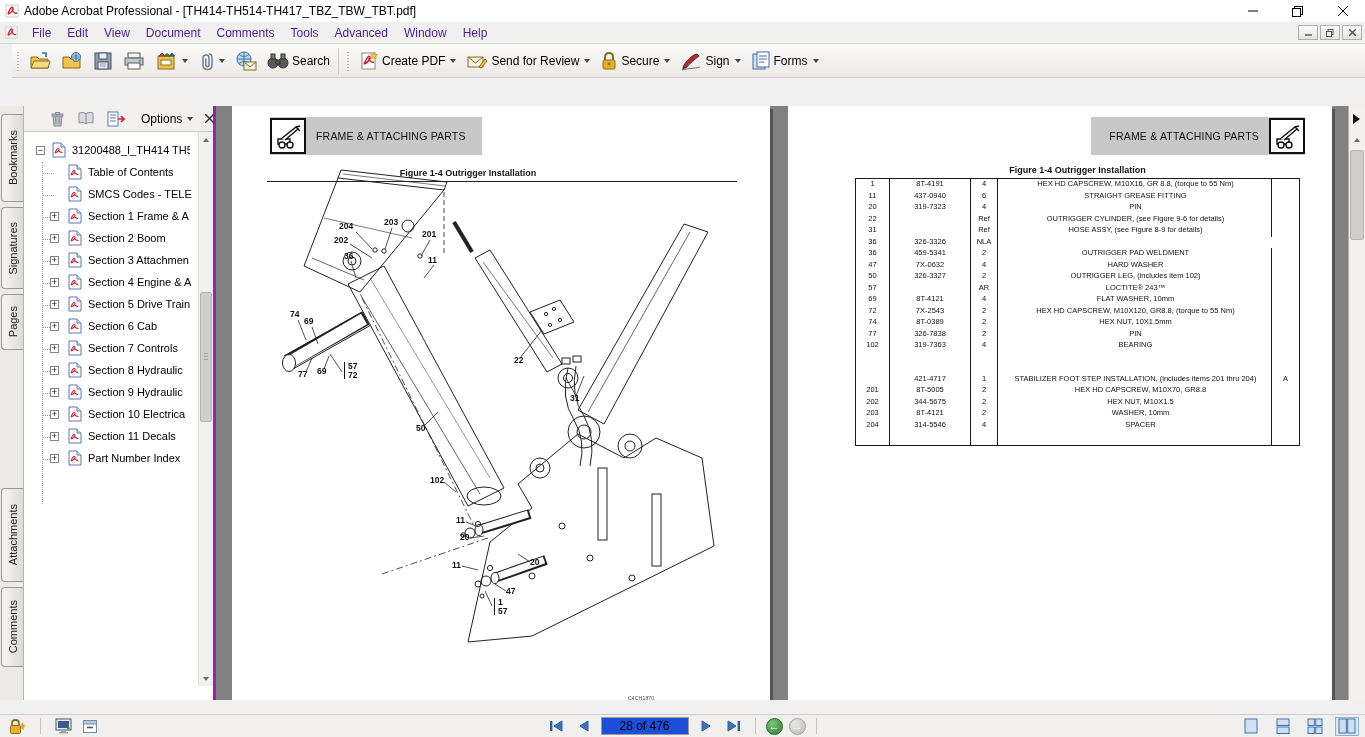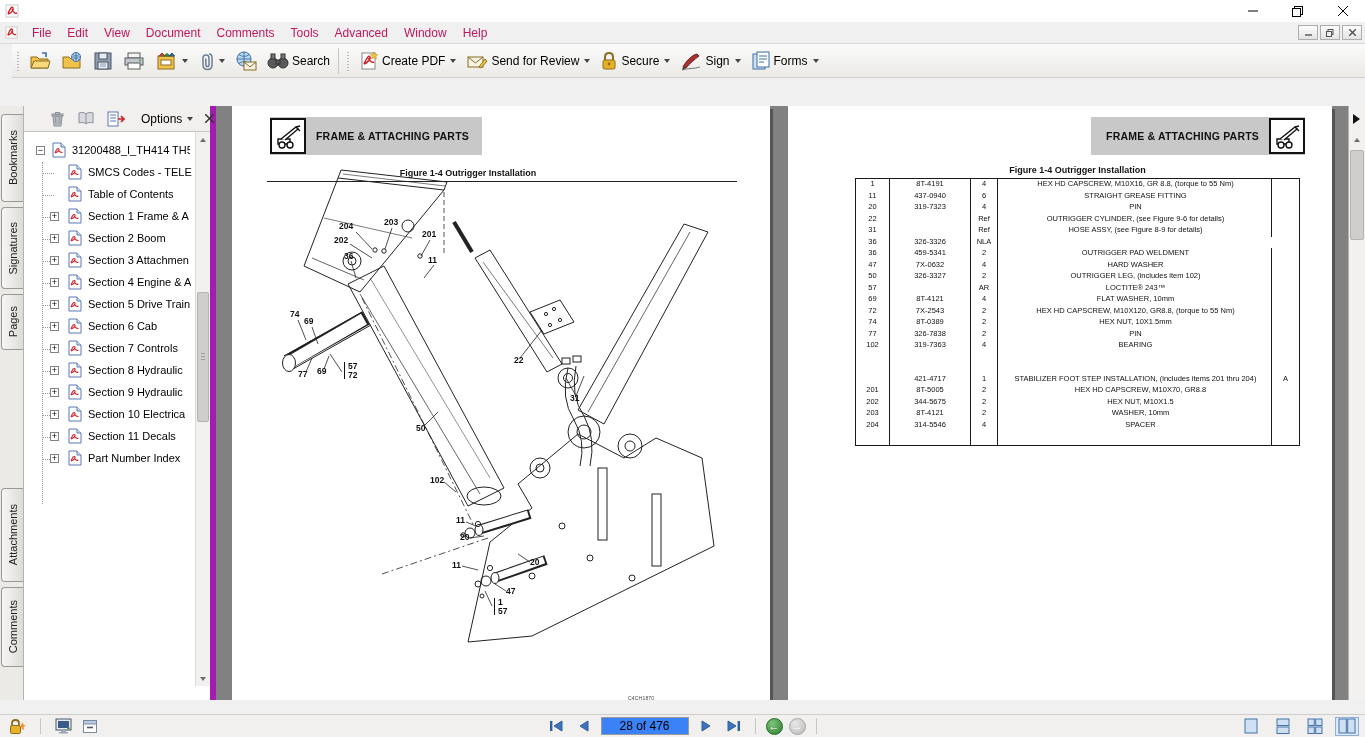--- a/index.html
+++ b/index.html
@@ -7,21 +7,21 @@
   .app { position:relative; width:1365px; height:737px; background:#f0f0f0; }
 
   
   .titlebar { position:absolute; left:0; top:0; width:100%; height:22px; background:#fff; display:flex; align-items:center; padding-left:5px; }
   .titlebar .ttl { font-size:12px; color:#000; margin-left:5px; }
   .wincontrols { position:absolute; right:0; top:0; height:22px; display:flex; }
   .wc { width:45px; height:22px; display:flex; align-items:center; justify-content:center; }
   
   .menubar { position:absolute; left:0; top:22px; width:100%; height:22px; background:#f0f0f0; display:flex; align-items:center; border-bottom:1px solid #d8d8d8; }
   .menubar .mpdf { margin:0 6px 0 5px; }
-  .menu-item { font-size:12px; color:#be185d; padding:3px 8px; cursor:default;text-align:center; }
+  .menu-item { font-size:12px; color:#4c1d95; padding:3px 8px; cursor:default;text-align:center; }
   .mdictrl { position:absolute; right:3px; top:25px; display:flex; gap:2px; }
   .mdibtn { width:20px; height:15px; border:1px solid #aeaeae; background:linear-gradient(#fdfdfd,#e3e3e3); display:flex; align-items:center; justify-content:center; }
 
   
   .toolbar1 { position:absolute; left:12px; top:44px; width:100%; height:34px; background:linear-gradient(#fbfbfa,#ebeae7); border-bottom:1px solid #d0cfcc; display:flex; align-items:center; }
   .toolbar2 { position:absolute; left:0; top:78px; width:100%; height:28px; background:linear-gradient(#fbfbfa,#e9e8e5); border-bottom:2px solid #b9b8b5; display:flex; align-items:center;margin-top:48px; }
   .grip { width:5px; height:22px; margin:0 3px 0 4px; background-image:repeating-linear-gradient(#b9b8b4 0 1px, transparent 1px 3px); background-size:2px 100%; background-repeat:no-repeat; background-position:1px 2px; }
   .tsep { width:1px; height:26px; background:#c9c8c4; margin:0 3px; }
   .tbtn { height:28px; min-width:28px; display:flex; align-items:center; justify-content:center; gap:3px; padding:0 4px; border:1px solid transparent; border-radius:2px; font-size:12px; color:#000; }
   .tbtn.small { height:24px; min-width:24px; }
@@ -35,21 +35,21 @@
   
   .tabstrip { position:absolute; left:0; top:0; width:24px; height:100%; background:#eceae7; border-right:1px solid #b5b3af; }
   .vtab { position:relative; width:22px; margin:0 0 5px 1px; background:linear-gradient(90deg,#f7f6f4,#dddbd7); border:1px solid #9a9894; border-right:none; border-radius:4px 0 0 4px; display:flex; align-items:center; justify-content:center; }
   .vtab span { writing-mode:vertical-rl; transform:rotate(180deg); font-size:11px; color:#222; }
   .tabs-top { position:absolute; top:8px; left:0; }
   .tabs-bottom { position:absolute; bottom:28px; left:0; }
   .tabs-top .vtab:nth-child(1){height:88px;} .tabs-top .vtab:nth-child(2){height:82px;} .tabs-top .vtab:nth-child(3){height:56px;}
   .tabs-bottom .vtab:nth-child(1){height:94px;} .tabs-bottom .vtab:nth-child(2){height:80px;}
 
   
-  .bmpanel { position:absolute; left:24px; top:0; width:192px; height:100%; background:#fff; border-right:6px solid #a21caf; }
+  .bmpanel { position:absolute; left:24px; top:0; width:192px; height:100%; background:#fff; border-right:3px solid #a21caf; }
   .bmtoolbar { position:relative; height:26px; background:#f1f0ee; border-bottom:1px solid #c6c5c2; display:flex; align-items:center; padding-left:26px; gap:12px; }
   .bmtool { display:flex; align-items:center; }
   .bm-options { font-size:12px; color:#000; display:flex; align-items:center; gap:3px; margin-left:4px; }
   .bm-close { margin-left:auto; margin-right:10px; font-weight:bold; }
   .tree { position:relative; padding-top:8px; height:calc(100% - 26px); overflow:hidden; }
   .trunk { position:absolute; left:18px; top:30px; height:342px; width:0; border-left:1px dotted #9a9a9a; }
   .bm-row { position:relative; height:22px; }
   .bm-row .exp { position:absolute; top:6px; width:9px; height:9px; background:#fff; border:1px solid #848484; font-size:9px; line-height:7px; text-align:center; color:#000; }
   .bm-row .bmicon { position:absolute; top:2px; }
   .bm-row .bm-label { position:absolute; top:4px; font-size:11px; white-space:nowrap; overflow:hidden; max-width:118px; color:#000; }
@@ -64,21 +64,21 @@
   .arrow-up { width:0;height:0;border-left:3px solid transparent;border-right:3px solid transparent;border-bottom:4px solid #6d6c6a; }
   .arrow-dn { width:0;height:0;border-left:3px solid transparent;border-right:3px solid transparent;border-top:4px solid #6d6c6a; }
 
   
   .docarea { position:absolute; left:216px; top:0; right:0; bottom:0; background:#818181; overflow:hidden; }
   .page { position:absolute; top:0; background:#fff; box-shadow:3px 3px 0 rgba(50,50,50,.55); }
   .page-left { left:16px; width:538px; height:600px; }
   .page-right { left:572px; width:544px; height:600px; }
   .banner { position:absolute; height:38px; background:#c8c8c8; display:flex; align-items:center; }
   .banner .iconbox { width:36px; height:36px; background:#fff; border:2px solid #111; display:flex; align-items:center; justify-content:center; flex:none; }
-  .banner .btxt { font-weight:bold; font-size:10.5px; letter-spacing:.2px; color:#111; }
+  .banner .btxt { font-weight:normal; font-size:10.5px; letter-spacing:.2px; color:#111; }
   .pl-banner { left:38px; top:11px; width:212px; }
   .pl-banner .btxt { margin-left:10px; }
   .pr-banner { left:303px; top:11px; width:214px; justify-content:flex-end; }
   .pr-banner .btxt { margin-right:10px; }
   .figtitle { position:absolute; font-weight:bold; font-size:9px; color:#111; text-align:center; }
   .pl-figtitle { left:0; right:66px; top:62px; }
   .pr-figtitle { left:67px; width:445px; top:59px; }
   .rule { position:absolute; border-top:1.5px solid #222; }
   .figarea { position:absolute; inset:0; }
   .callout { position:absolute; font-size:8.5px; font-weight:bold; color:#111; line-height:8.5px; white-space:nowrap; }
@@ -101,41 +101,42 @@
   .collapse-arrow { position:absolute; top:8px; left:4px; width:0; height:0; border-top:5px solid transparent; border-bottom:5px solid transparent; border-left:7px solid #111; }
   .vscroll .sbtn { position:absolute; top:26px; left:0; }
   .doc-vthumb { position:absolute; left:1px; right:1px; top:44px; height:90px; background:#cfcecc; border:1px solid #b4b3b1; border-radius:2px; }
 
   
   .statusbar { position:absolute; left:0; bottom:0; width:100%; height:23px; background:#f1f0ee; border-top:1px solid #cfcecb; display:flex; align-items:center; }
   .sb-left { display:flex; align-items:center; gap:10px; padding-left:8px; }
   .sb-sep { width:1px; height:16px; background:#c6c5c2; margin:0 4px; }
   .sb-center { position:absolute; left:50%; transform:translateX(-50%); display:flex; align-items:center; gap:6px; }
   .navbtn { width:22px; height:18px; display:flex; align-items:center; justify-content:center; }
-  .pageind { width:88px; height:18px; border:1px solid #9a9a9a; background:#3b82f6; font-size:12px; text-align:center; font-family:"Liberation Sans",sans-serif; }
+  .pageind { width:88px; height:18px; border:1px solid #9a9a9a; background:#1d4ed8; font-size:12px; text-align:center; font-family:"Liberation Sans",sans-serif; }
   .circbtn { width:17px; height:17px; border-radius:50%; display:flex; align-items:center; justify-content:center; font-size:11px; color:#fff; font-weight:bold; line-height:1; }
   .circbtn.green { background:radial-gradient(circle at 35% 30%, #7cc47c, #2e7d2e); border:1px solid #266b26; }
   .circbtn.gray { background:radial-gradient(circle at 35% 30%, #e8e8e8, #b9b9b9); border:1px solid #a5a5a5; color:#fff; }
   .sb-right { position:absolute; right:6px; display:flex; align-items:center; gap:8px; }
   .layoutbtn { width:24px; height:19px; display:flex; align-items:center; justify-content:center; border:1px solid transparent; }
   .layoutbtn.selected { border:1px solid #8fb0d4; background:#dce9f7; }
 
   .zoominput { width:50px; height:18px; border:1px solid #9a9a9a; background:#fff; font-size:16px; text-align:center; font-family:"Liberation Sans",sans-serif; }
   svg { display:block; }
 </style>
 </head>
 <body>
 
 <div class="app">
 
   <div class="titlebar">
     <svg width="14" height="14" viewBox="0 0 14 14">
         <rect x="1" y="1" width="12" height="12" fill="#fff" stroke="#c9c9c9"></rect>
         <path d="M3 10 C5 4 7 2 8 4 C9 6 6 9 3 10 M7 5 C8 8 10 10 12 9" stroke="#cc2229" stroke-width="1.4" fill="none"></path>
       </svg>
+    <span class="ttl">Adobe Acrobat Professional - [TH414-TH514-TH417_TBZ_TBW_TBT.pdf]</span>
     <div class="wincontrols">
       <div class="wc">
           <svg width="10" height="10">
             <line x1="0" y1="5" x2="10" y2="5" stroke="#000" stroke-width="1"></line>
           </svg>
         </div>
       <div class="wc">
           <svg width="11" height="11">
             <rect x="2.5" y="0.5" width="8" height="8" fill="none" stroke="#000"></rect>
             <rect x="0.5" y="2.5" width="8" height="8" fill="#fff" stroke="#000"></rect>
@@ -481,32 +482,32 @@
           </div>
           <div class="bm-row lv1">
 
             <span class="bmicon">
               <svg width="14" height="16" viewBox="0 0 14 16">
                 <path d="M1 1 H9 L13 5 V15 H1 Z" fill="#fff" stroke="#5a79b5"></path>
                 <path d="M9 1 L9 5 L13 5" fill="#dce4f2" stroke="#5a79b5"></path>
                 <path d="M3 11 C4.5 7 6 5.5 7 7 C7.7 8.2 5.5 10.4 3 11 M6.2 7.8 C7 9.6 8.6 10.8 10.4 10.2" stroke="#cc2229" stroke-width="1.1" fill="none"></path>
               </svg>
             </span>
+            <span class="bm-label">Table of Contents</span>
+          </div>
+          <div class="bm-row lv1">
+
+            <span class="bmicon">
+              <svg width="14" height="16" viewBox="0 0 14 16">
+                <path d="M1 1 H9 L13 5 V15 H1 Z" fill="#fff" stroke="#5a79b5"></path>
+                <path d="M9 1 L9 5 L13 5" fill="#dce4f2" stroke="#5a79b5"></path>
+                <path d="M3 11 C4.5 7 6 5.5 7 7 C7.7 8.2 5.5 10.4 3 11 M6.2 7.8 C7 9.6 8.6 10.8 10.4 10.2" stroke="#cc2229" stroke-width="1.1" fill="none"></path>
+              </svg>
+            </span>
             <span class="bm-label">SMCS Codes - TELE</span>
-          </div>
-          <div class="bm-row lv1">
-
-            <span class="bmicon">
-              <svg width="14" height="16" viewBox="0 0 14 16">
-                <path d="M1 1 H9 L13 5 V15 H1 Z" fill="#fff" stroke="#5a79b5"></path>
-                <path d="M9 1 L9 5 L13 5" fill="#dce4f2" stroke="#5a79b5"></path>
-                <path d="M3 11 C4.5 7 6 5.5 7 7 C7.7 8.2 5.5 10.4 3 11 M6.2 7.8 C7 9.6 8.6 10.8 10.4 10.2" stroke="#cc2229" stroke-width="1.1" fill="none"></path>
-              </svg>
-            </span>
-            <span class="bm-label">Table of Contents</span>
           </div>
           <div class="bm-row lv1">
             <span class="exp">+</span>
             <span class="bmicon">
               <svg width="14" height="16" viewBox="0 0 14 16">
                 <path d="M1 1 H9 L13 5 V15 H1 Z" fill="#fff" stroke="#5a79b5"></path>
                 <path d="M9 1 L9 5 L13 5" fill="#dce4f2" stroke="#5a79b5"></path>
                 <path d="M3 11 C4.5 7 6 5.5 7 7 C7.7 8.2 5.5 10.4 3 11 M6.2 7.8 C7 9.6 8.6 10.8 10.4 10.2" stroke="#cc2229" stroke-width="1.1" fill="none"></path>
               </svg>
             </span>

